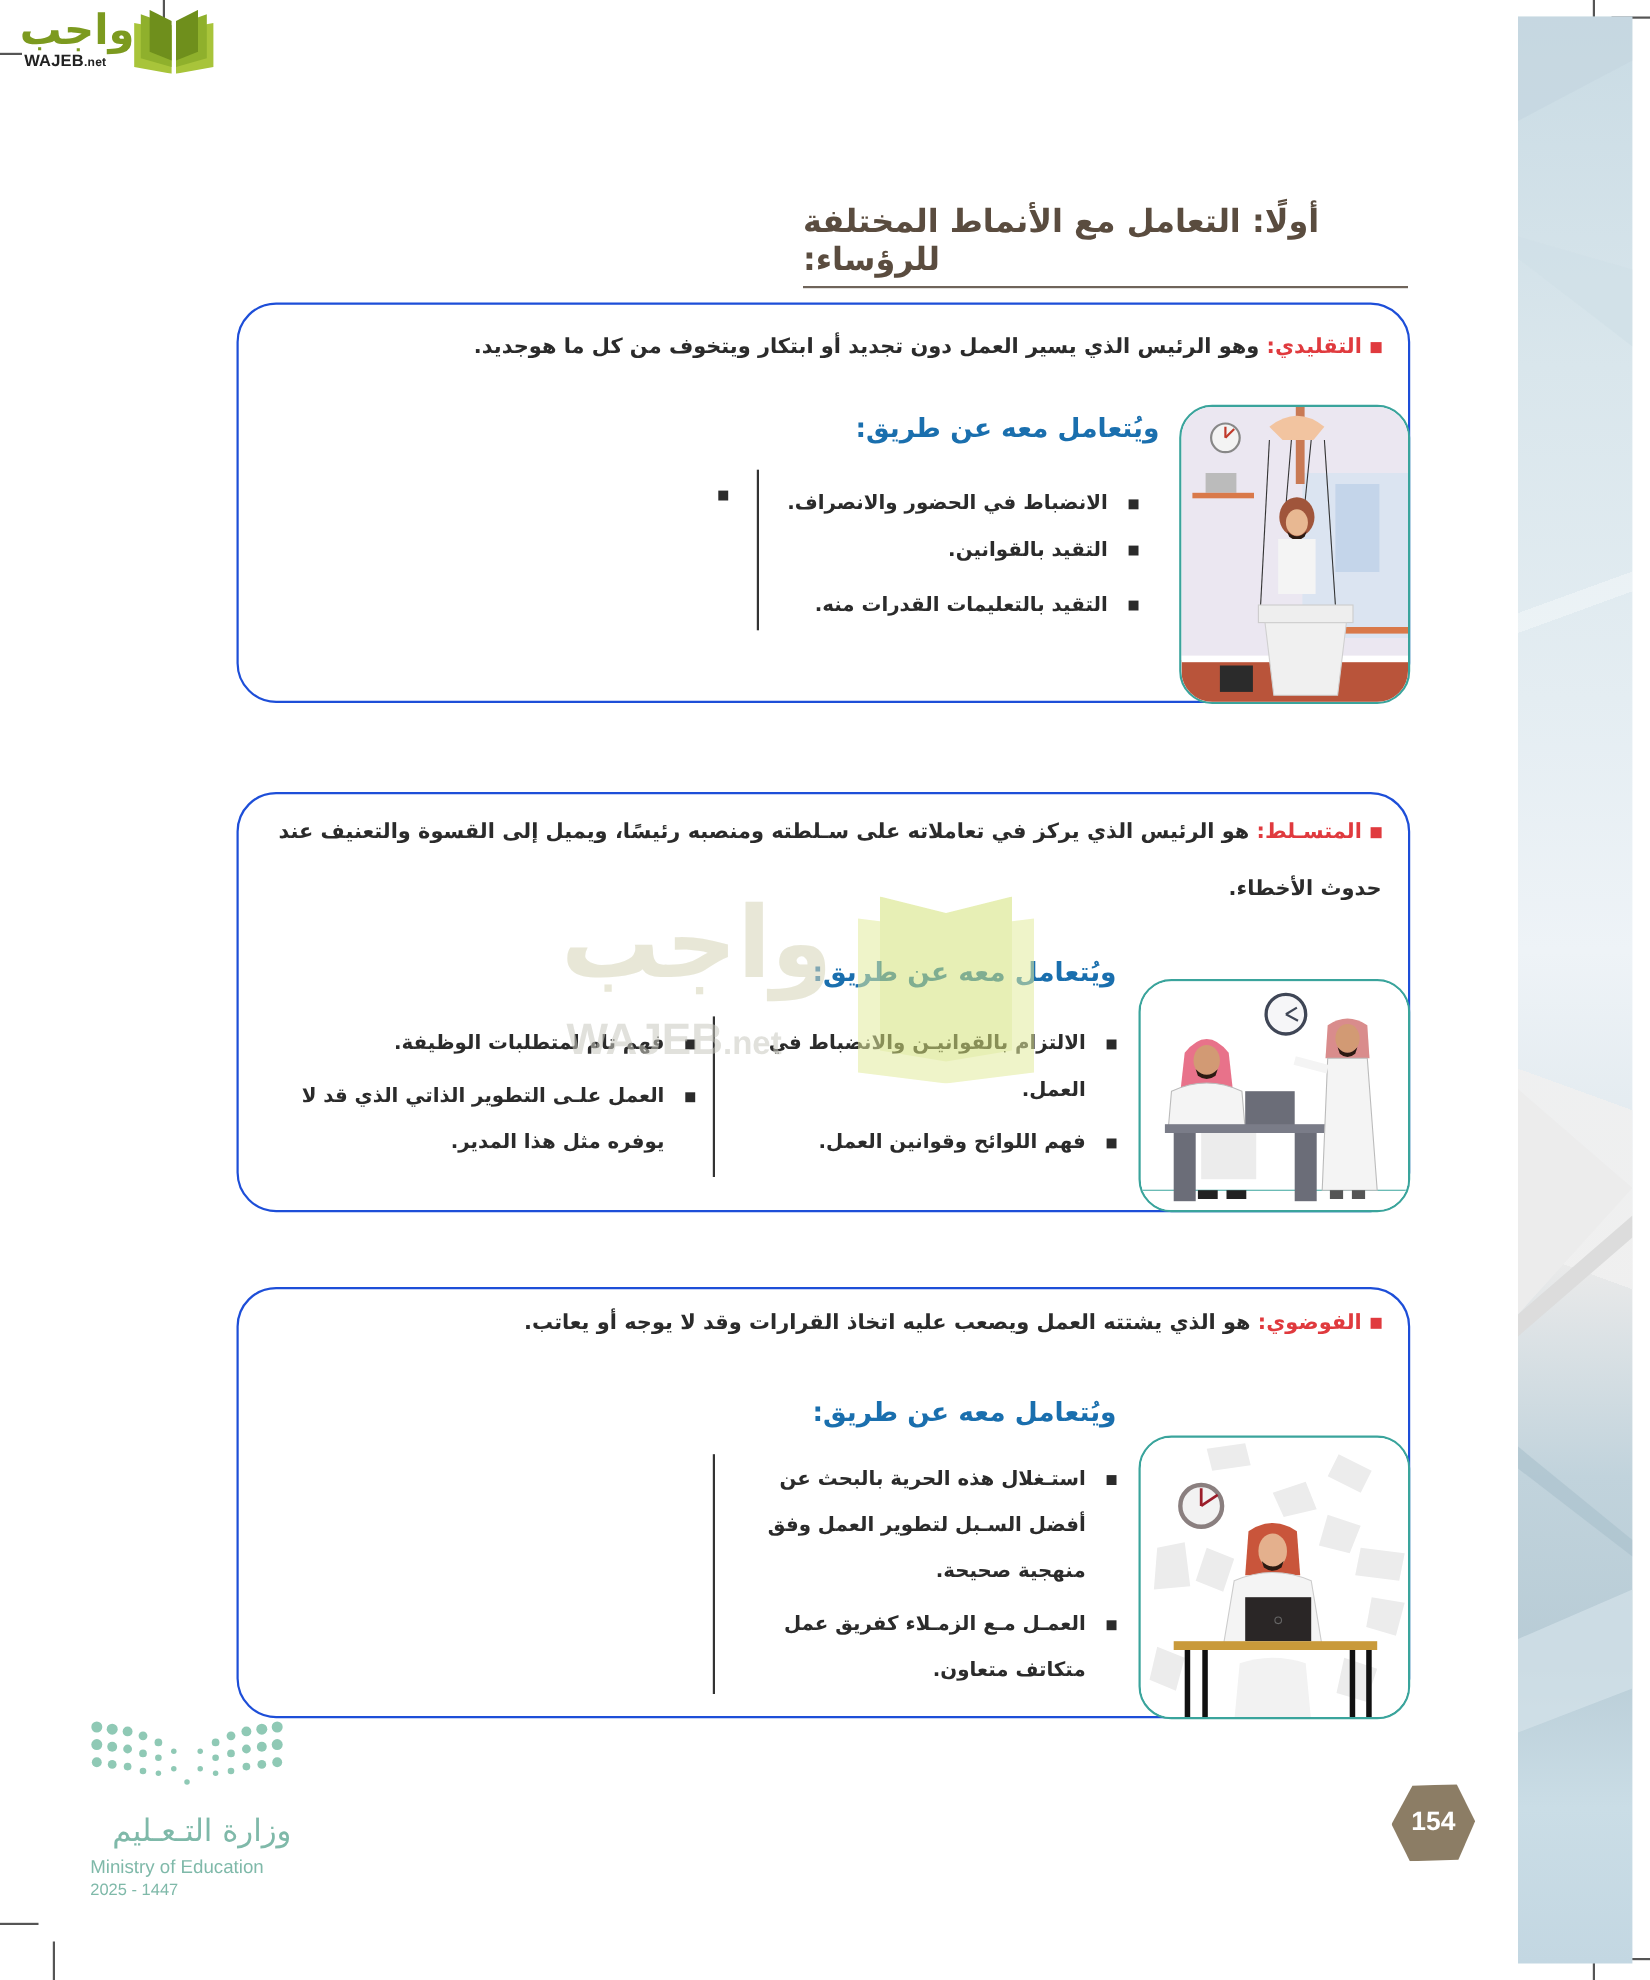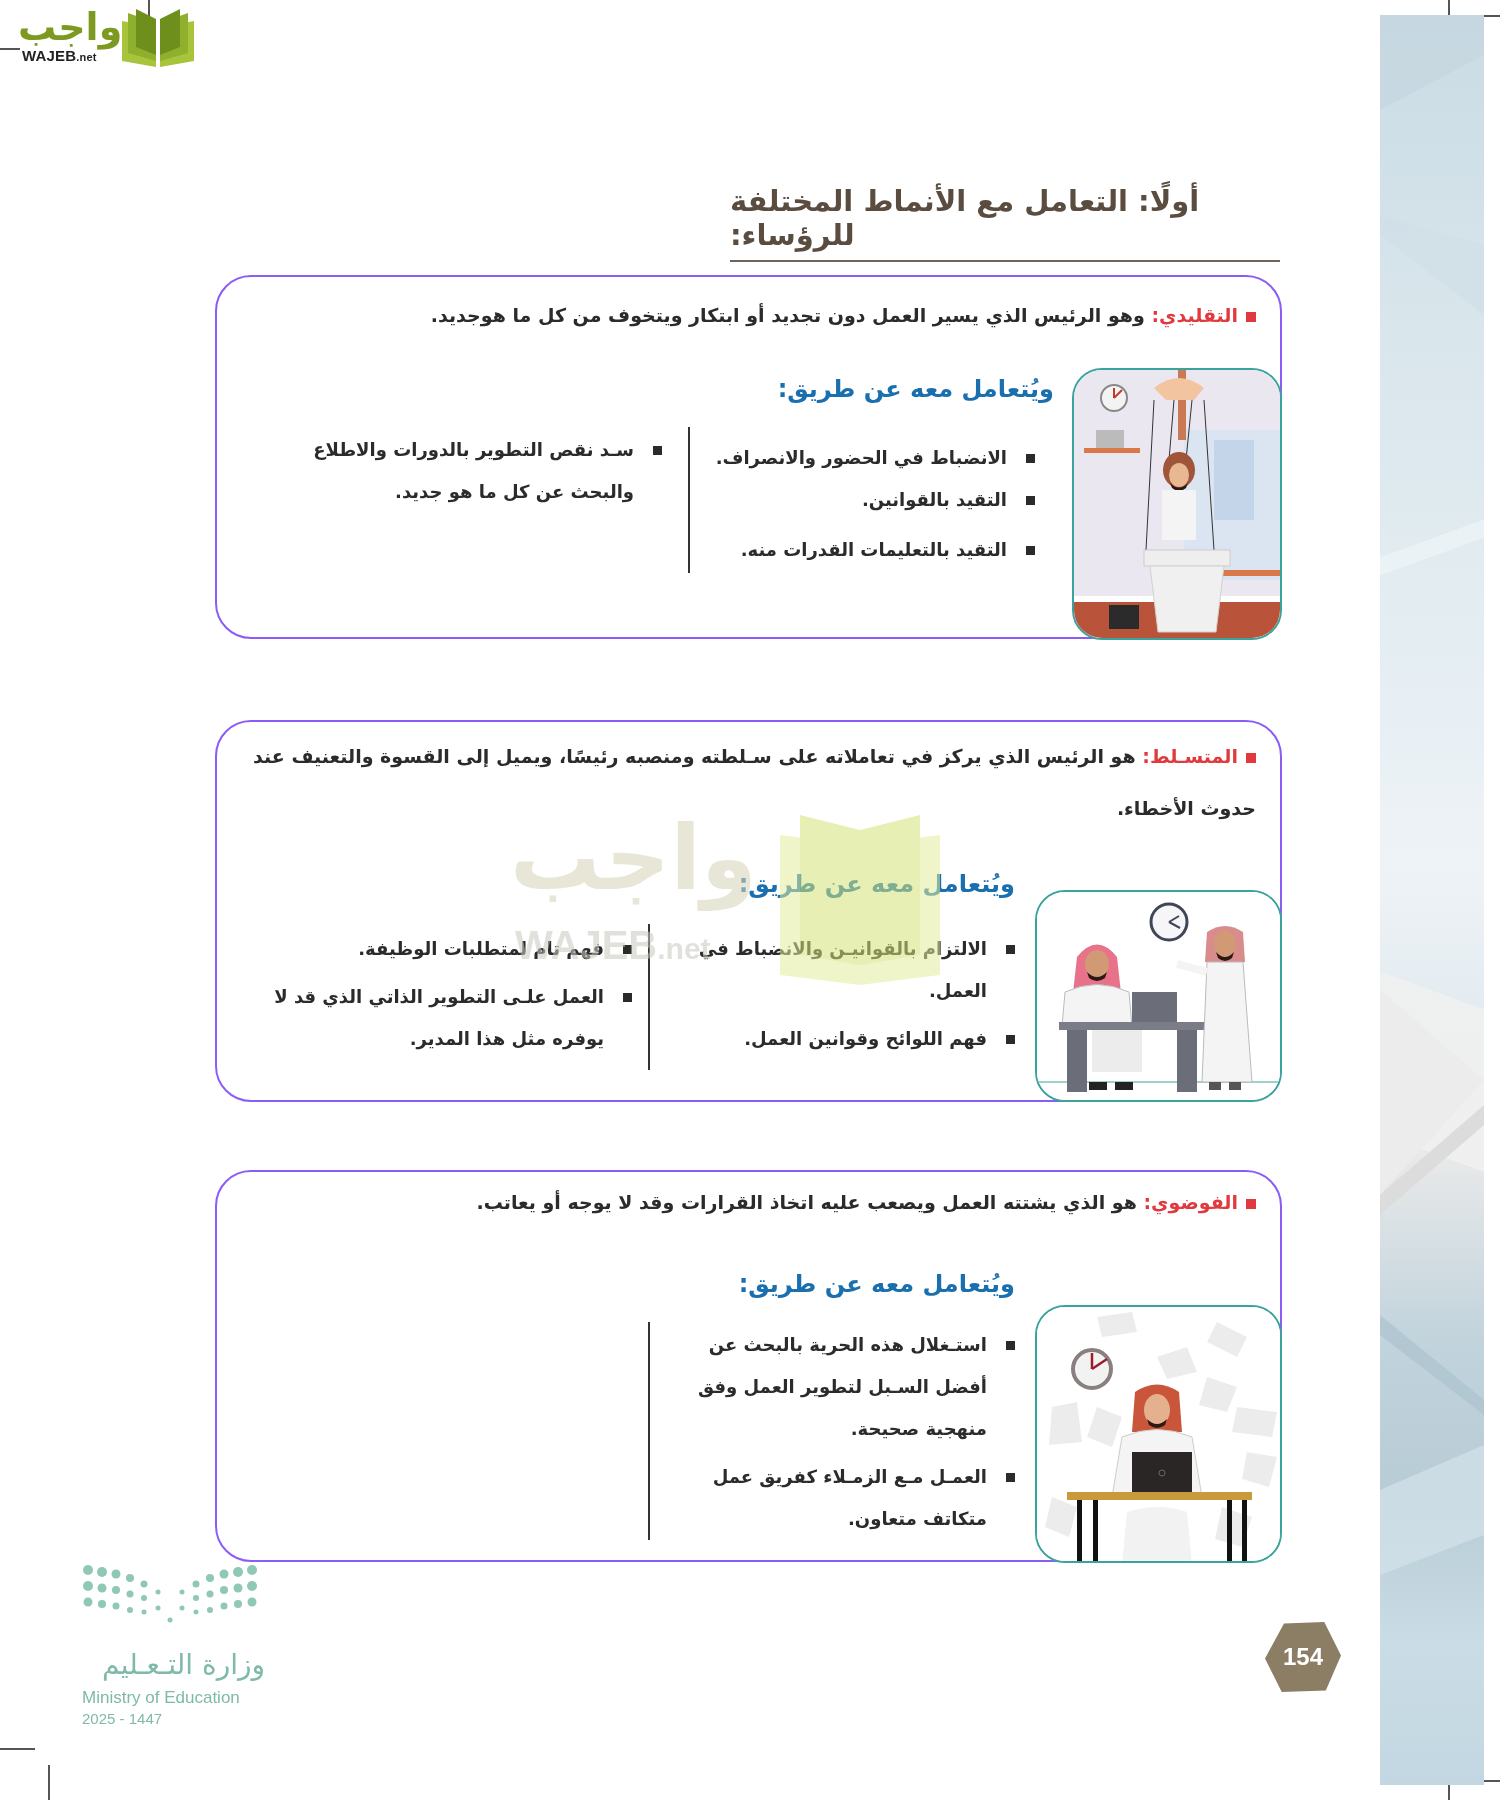--- a/index.html
+++ b/index.html
@@ -30,21 +30,21 @@
   .section-title {
     position: absolute; right: 220px; top: 184px; width: 550px;
     direction: rtl; text-align: left;
     font: bold 29px "DejaVu Sans", sans-serif; color: #5a4c3f;
     padding-bottom: 8px; border-bottom: 2px solid #6f645a;
   }
 
   
   .card {
     position: absolute; left: 215px; width: 1067px;
-    border: 2px solid #8b5cf6; border-radius: 36px; background: #fff; padding-left: 13px;
+    border: 2px solid #1d4ed8; border-radius: 36px; background: #fff; padding-left: 13px;
   }
   .card-1 { top: 275px; height: 364px; }
   .card-2 { top: 720px; height: 382px; }
   .card-3 { top: 1170px; height: 392px; }
 
   .def {
     position: absolute; right: 24px; direction: rtl; text-align: right;
     font: bold 19px "DejaVu Sans", sans-serif; color: #2b2b2b; line-height: 52px;
   }
   .def .bullet { display: inline-block; width: 10px; height: 10px; background: #e03a3e; margin-left: 8px; vertical-align: middle; }
@@ -134,21 +134,21 @@
   <div class="col" style="right:245px; top:152px; width:330px;">
     <ul>
       <li style="margin-top:8px;"><span class="sq"></span><span>الانضباط في الحضور والانصراف.</span></li>
       <li><span class="sq"></span><span>التقيد بالقوانين.</span></li>
       <li style="margin-top:8px;"><span class="sq"></span><span>التقيد بالتعليمات القدرات منه.</span></li>
     </ul>
   </div>
   <div class="divider" style="left:471px; top:150px; height:146px;"></div>
   <div class="col" style="left:55px; top:152px; width:390px;">
     <ul>
-      <li><span class="sq"></span><span>سـد نقص التطوير بالدورات والاطلاع والبحث عن كل ما هو جديد.</span></li>
+      <li><span class="sq"></span></li>
     </ul>
   </div>
 </div>
 
 <div class="illus" style="left:1072px; top:368px; width:210px; height:272px;">
   <svg viewBox="0 0 210 272" width="210" height="272">
     <rect x="0" y="0" width="210" height="272" fill="#ebe7f1"></rect>
     <rect x="110" y="60" width="100" height="150" fill="#dbe4f1"></rect>
     <rect x="140" y="70" width="40" height="80" fill="#c4d5ea"></rect>
     <rect x="110" y="200" width="100" height="6" fill="#d9794a"></rect>

